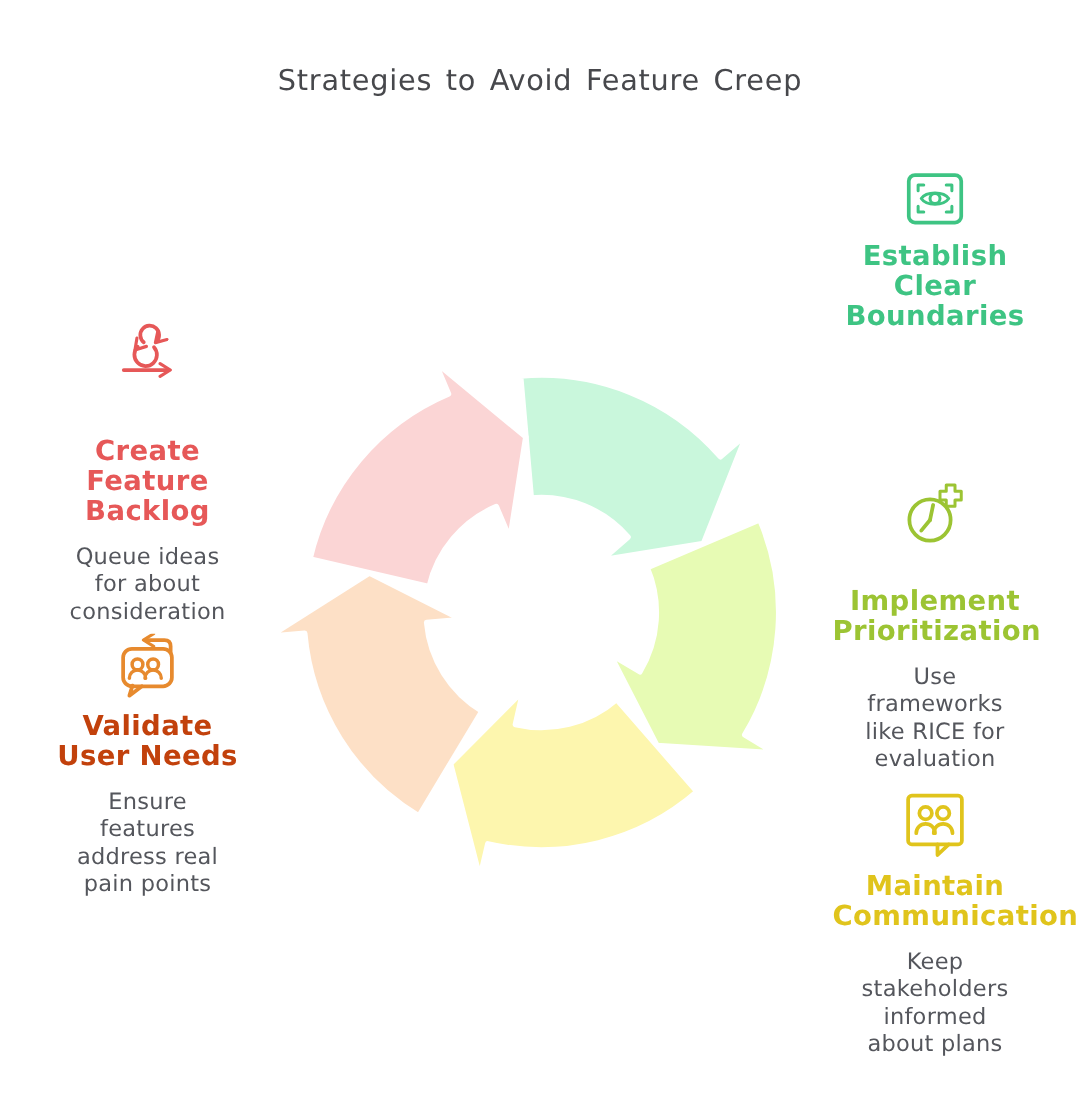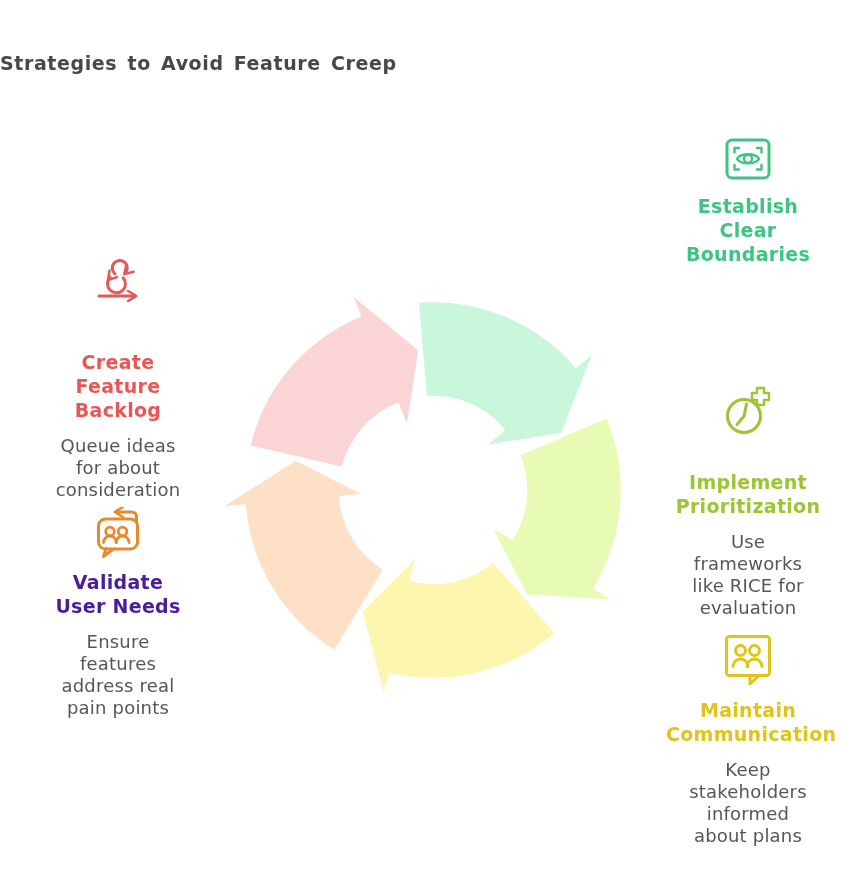--- a/index.html
+++ b/index.html
@@ -2,29 +2,29 @@
 <html><head>
 <meta charset="utf-8">
 <style>
   html,body{margin:0;padding:0;background:#ffffff;}
   .canvas{
     position:relative;width:864px;height:879px;background:#ffffff;overflow:hidden;
     font-family:"DejaVu Sans","Liberation Sans",sans-serif;
   }
   .page-title{
     position:absolute;top:52px;left:0;right:0;margin:0;
-    font-size:19px;font-weight:700;color:#47484c;
+    text-align:center;font-size:23px;font-weight:400;color:#47484c;
     letter-spacing:.6px;word-spacing:3px;
   }
   .cycle-svg{position:absolute;left:193px;top:250px;width:480px;height:480px;}
   .item{position:absolute;width:164px;text-align:center;}
   .item .icon-wrap{height:58px;display:flex;align-items:center;justify-content:center;}
   .item .icon-wrap svg{display:block;}
   .item-title{
-    margin-top:6px;font-size:19px;font-weight:700;line-height:24px;
+    margin-top:6px;font-size:22px;font-weight:700;line-height:24px;
     white-space:pre-line;letter-spacing:.3px;
   }
   .item-desc{
     margin-top:13px;font-size:18px;line-height:22px;color:#54565c;
     white-space:pre-line;letter-spacing:.2px;
   }
   
   #item-establish{left:666px;top:130px;}
   #item-implement{left:666px;top:382px;}
   #item-maintain{left:666px;top:634px;}
@@ -132,21 +132,21 @@
         </defs>
         <rect x="4.5" y="12" width="39" height="30" rx="7" stroke-width="3"></rect>
         <path d="M 12,41.5 L 9.5,49.5 L 19.5,42" stroke-width="3"></path>
         <circle cx="16" cy="24.5" r="4.3" stroke-width="2.8"></circle>
         <path d="M 9.5,35.5 A 6.5 6.5 0 0 1 22.5,35.5" stroke-width="2.8"></path>
         <circle cx="28.5" cy="24.5" r="4.3" stroke-width="2.8"></circle>
         <path d="M 22,35.5 A 6.5 6.5 0 0 1 35,35.5" stroke-width="2.8"></path>
         <path d="M 42.5,15 V 10 Q 42.5,5 37.5,5 H 22" stroke-width="3" marker-end="url(#ah2)"></path>
       </svg>
     </div>
-    <div class="item-title" style="color: #4c1d95;">Validate
+    <div class="item-title" style="color: #c2410c;">Validate
 User Needs</div>
     <div class="item-desc">Ensure
 features
 address real
 pain points</div>
   </div>
 
 </div>
 
 </body></html>

